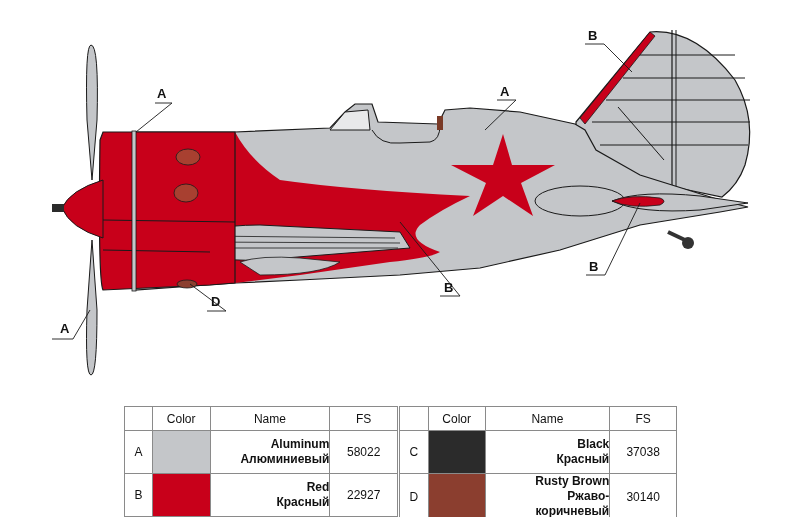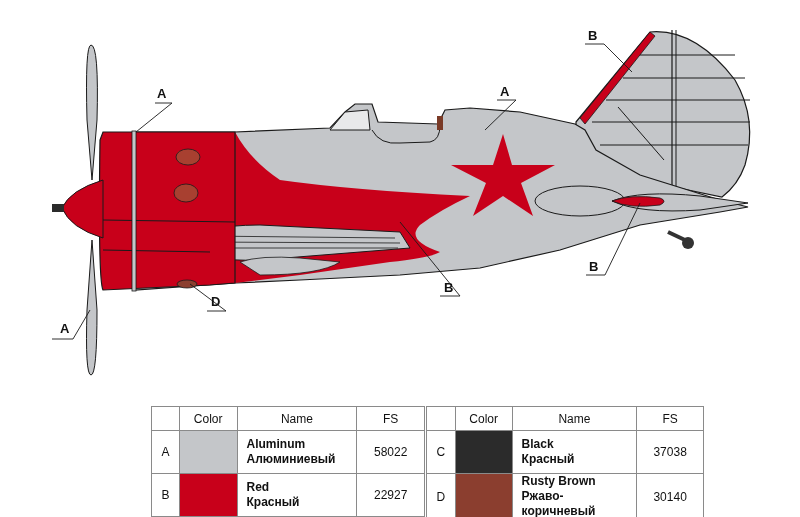--- a/index.html
+++ b/index.html
@@ -1,23 +1,23 @@
 <!DOCTYPE html>
 <html><head>
 <meta charset="utf-8">
 <style>
   html, body { margin:0; padding:0; background:#ffffff; }
   body { width:800px; height:517px; position:relative; overflow:hidden; font-family:"Liberation Sans", sans-serif; }
   #plane { position:absolute; left:0; top:0; width:800px; height:400px; }
   .callout { position:absolute; font-weight:bold; font-size:13px; color:#111; }
-  table.legend { position:absolute; border-collapse:collapse; font-size:12px; color:#111;margin-left:27px; }
+  table.legend { position:absolute; border-collapse:collapse; font-size:12px; color:#111; }
   table.legend td { border:1px solid #8a8a8a; padding:0; text-align:center; vertical-align:middle; }
   table.legend tr.hdr td { height:23px; }
   table.legend tr.row td { height:42px; }
-  table.legend td.name { text-align:left; padding-left:9px; font-weight:bold; line-height:15px; }
+  table.legend td.name { text-align:right; padding-left:9px; font-weight:bold; line-height:15px; }
   table.legend td.swatch { border-color:#8a8a8a; }
 </style>
 </head>
 <body>
 
 <svg id="plane" viewBox="0 0 800 400" xmlns="http://www.w3.org/2000/svg">
 
   <g>
     <path d="M576,122 L650,32 Q695,28 735,80 Q758,120 745,165 Q738,185 722,197 L640,180 L576,140 Z" fill="#c4c6c9" stroke="#1a1a1a" stroke-width="1.2"></path>
     <path d="M580,118 L650,32 L655,36 L585,124 Z" fill="#c8001a" stroke="#1a1a1a" stroke-width="0.8"></path>

